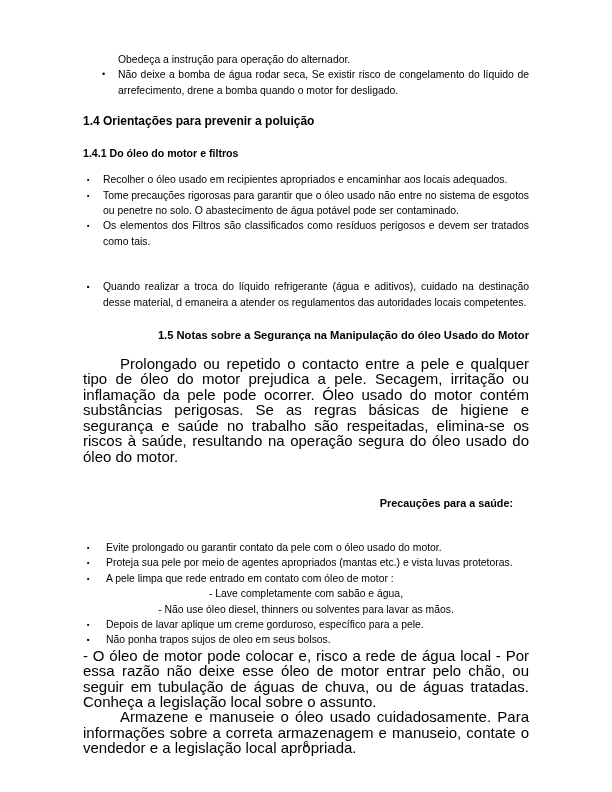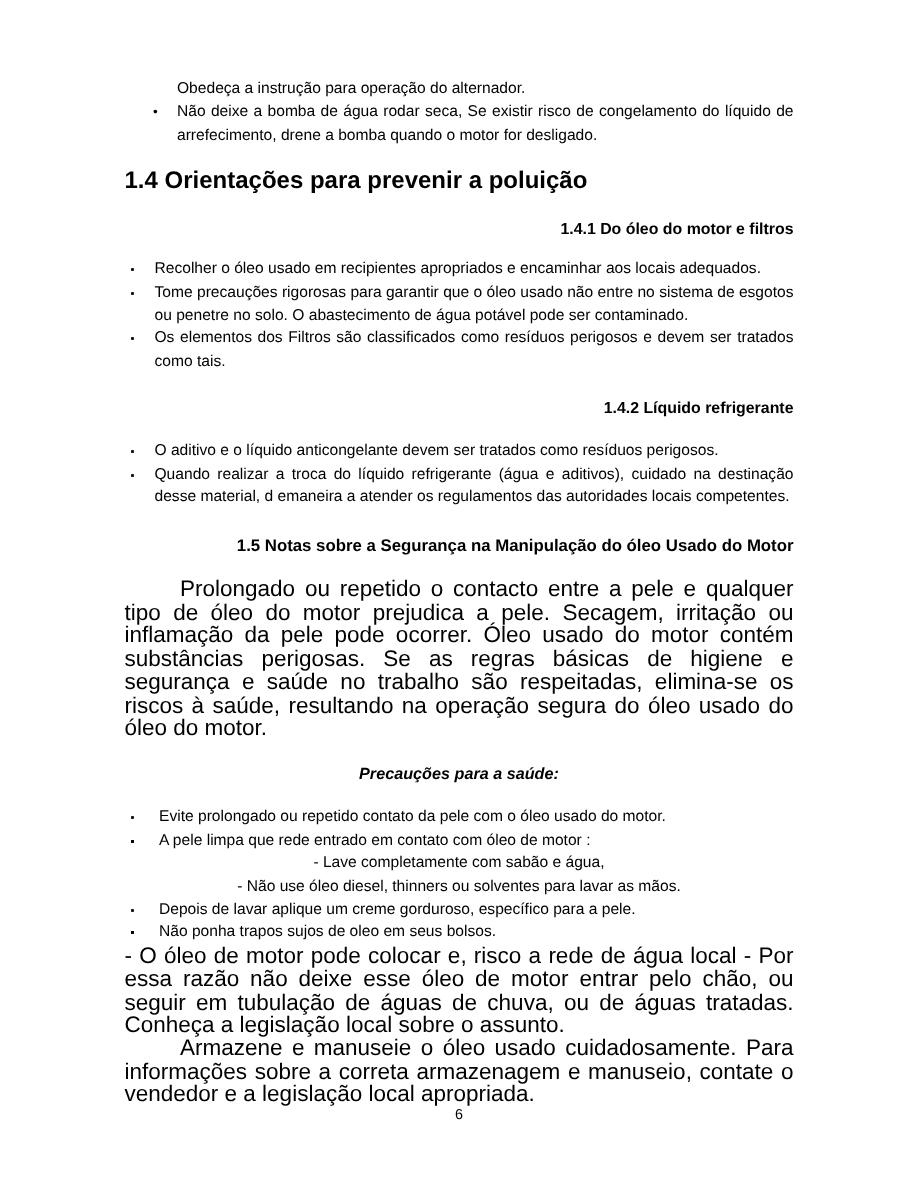--- a/index.html
+++ b/index.html
@@ -40,50 +40,49 @@
     text-indent: 37px;
   }
   .plain-line {
     font-size: 10.4px;
     line-height: 15.4px;
     text-align: center;
     margin: 0;
   }
 
   h2.heading {
-    font-size: 16px;
+    font-size: 12px;
     line-height: 14px;
     font-weight: bold;
     margin: 0;
     text-align: left;
   }
   h3.heading-sub {
     font-size: 10.6px;
     line-height: 14px;
     font-weight: bold;
     margin: 0;
-    text-align: right;
+    text-align: left;
   }
   h3.heading-sub.indented {
     padding-left: 4px;
   }
   h2.heading-big {
     font-size: 11.2px;
     line-height: 14px;
     font-weight: bold;
     margin: 0;
     text-align: right;
   }
   h3.heading-bold {
     font-size: 10.8px;
     line-height: 14px;
     font-weight: bold;
-    margin: 0;
-    text-align: center;
-    font-style: italic;
+    margin: 16px;
+    text-align: right;
   }
 
   
   ul.bullets {
     list-style: none;
     margin: 0;
     padding: 0;
   }
   ul.bullets > li {
     position: relative;
@@ -174,28 +173,26 @@
         <span>Tome precauções rigorosas para garantir que o óleo usado não entre no sistema de esgotos ou penetre no solo. O abastecimento de água potável pode ser contaminado.</span>
       </li>
       <li>
         <span class="marker">▪</span>
         <span>Os elementos dos Filtros são classificados como resíduos perigosos e devem ser tratados como tais.</span>
       </li>
     </ul>
 
     <div class="spacer-16"></div>
 
-    <h3 class="heading-sub indented">1.4.2  Líquido refrigerante</h3>
 
     <div class="spacer-14"></div>
 
     <ul class="bullets square">
       <li>
         <span class="marker">▪</span>
-        <span>O aditivo e o líquido anticongelante devem ser tratados como resíduos perigosos.</span>
       </li>
       <li>
         <span class="marker">▪</span>
         <span>Quando realizar a troca do líquido refrigerante (água e aditivos), cuidado na destinação desse material, d emaneira a atender os regulamentos das autoridades locais competentes.</span>
       </li>
     </ul>
 
     <div class="spacer-18"></div>
 
     <h2 class="heading-big">1.5 Notas sobre a Segurança na Manipulação do óleo Usado do Motor</h2>
@@ -206,24 +203,25 @@
 
     <div class="spacer-16"></div>
 
     <h3 class="heading-bold">Precauções para a saúde:</h3>
 
     <div class="spacer-14"></div>
 
     <ul class="bullets square wide">
       <li>
         <span class="marker">▪</span>
-        <span>Evite prolongado ou repetido contato da pele com o óleo usado do motor.</span>
-      </li>
-      <li>
-        <span class="marker">▪</span>
+        <span>Evite prolongado ou garantir contato da pele com o óleo usado do motor.</span>
+      </li>
+      <li>
+        <span class="marker">▪</span>
+        <span>Proteja sua pele por meio de agentes apropriados (mantas etc.) e vista luvas protetoras.</span>
       </li>
       <li>
         <span class="marker">▪</span>
         <span>A pele limpa que rede entrado em contato com óleo de motor :</span>
       </li>
     </ul>
 
     <p class="plain-line">- Lave completamente com sabão e água,</p>
     <p class="plain-line">- Não use óleo diesel,  thinners ou solventes para lavar as mãos.</p>
 

